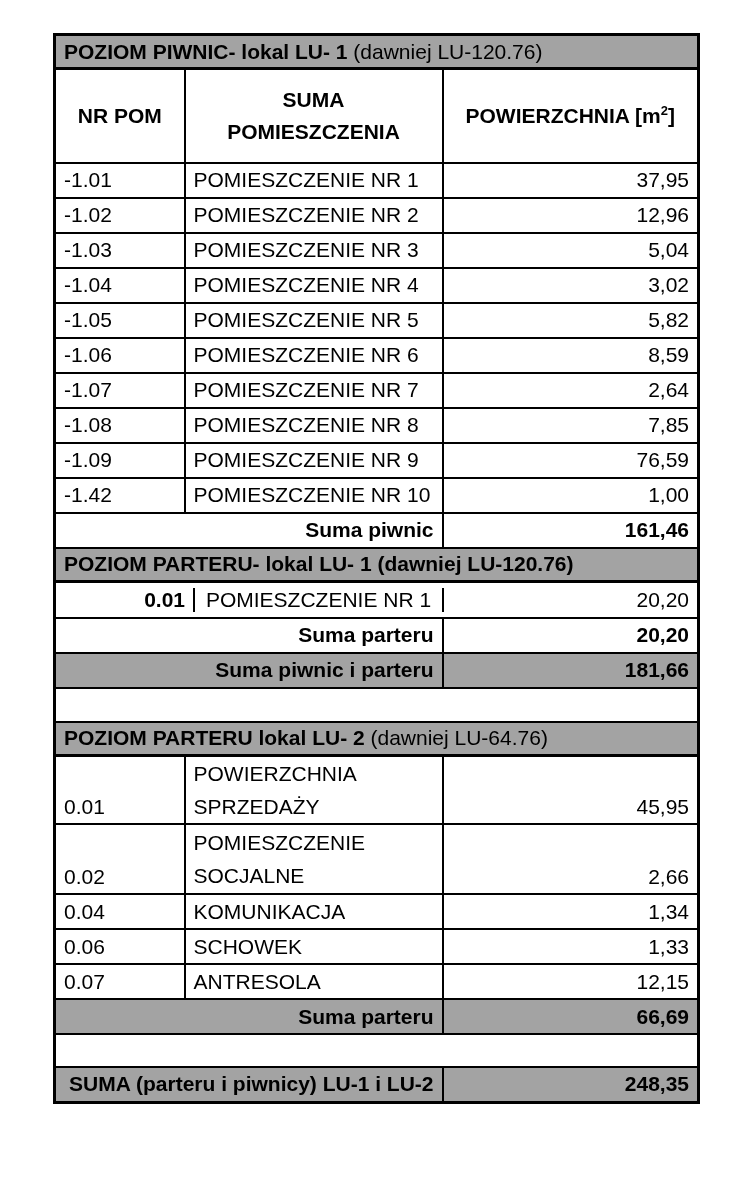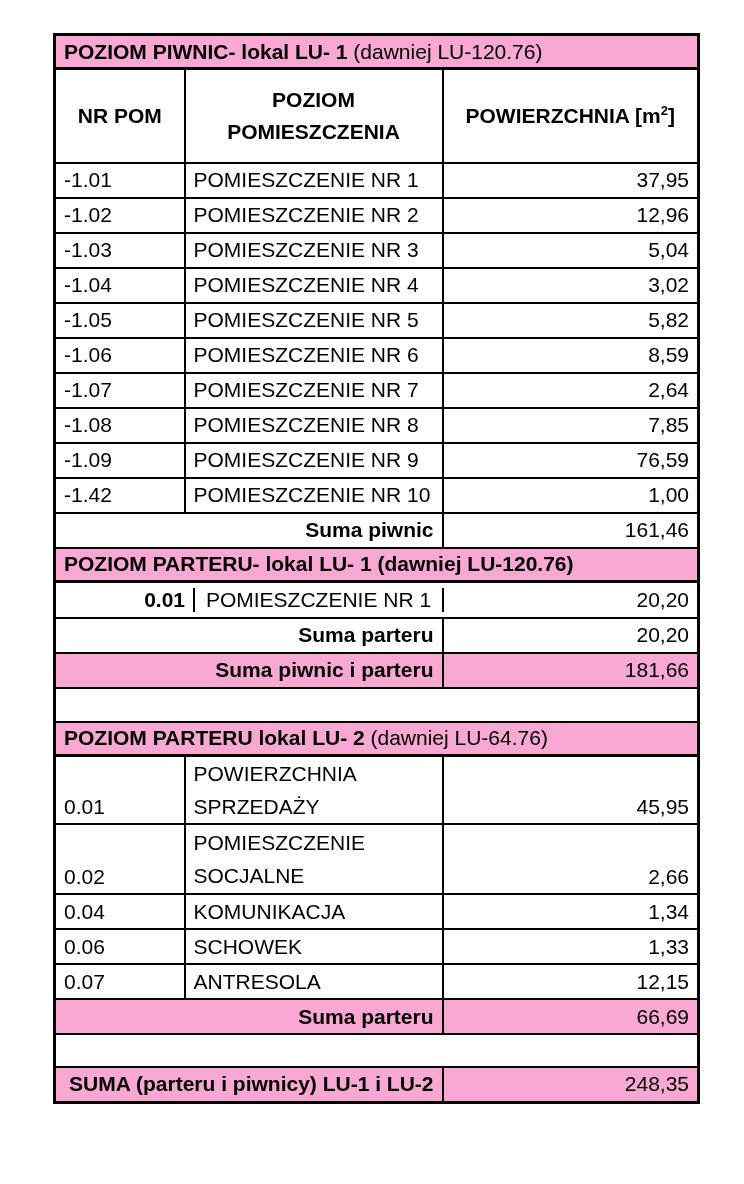--- a/index.html
+++ b/index.html
@@ -11,32 +11,32 @@
   table.doc-table {
     position:absolute; left:53px; top:33px; width:644px;
     border-collapse:collapse; table-layout:fixed;
     border:3px solid #000;
   }
   col.c1 { width:130px; } col.c2 { width:258px; } col.c3 { width:256px; }
   td, th {
     border:2px solid #000; padding:0 8px; font-size:21px;
     white-space:nowrap; overflow:hidden; vertical-align:middle;
   }
-  .shaded { background:#f9a8d4; }
+  .shaded { background:#a3a3a3; }
   .sec-title td { text-align:left; border-bottom:3px solid #000; }
   .sec-title .t-bold { font-weight:bold; }
   .sec-title .t-reg  { font-weight:normal; }
   th { font-weight:bold; text-align:center; padding:2px 4px; }
   th .hline { line-height:32px; }
   th sup { font-size:13px; }
   td.nr   { text-align:left; }
   td.name { text-align:left; }
   td.area { text-align:right; }
   td.sum-label { text-align:right; font-weight:bold; }
-  td.sum-val   { text-align:right; font-weight:normal; }
+  td.sum-val   { text-align:right; font-weight:bold; }
   tr.h-sec    { height:34px; }
   tr.h-chead  { height:94px; }
   tr.h-row    { height:35px; }
   tr.h-sp     { height:36px; }
   tr.h-row2a  { height:68px; }
   tr.h-row2b  { height:70px; }
   tr.h-gap1   { height:34px; }
   tr.h-gap2   { height:33px; }
   td.gap-cell { border-left:2px solid #000; border-right:2px solid #000; }
   
@@ -64,21 +64,21 @@
       </colgroup>
 
     <tbody>
         <tr class="sec-title h-sec">
       <td colspan="3" class="shaded"><span class="t-bold">POZIOM PIWNIC- lokal LU- 1</span><span class="t-reg"> (dawniej LU-120.76)</span></td>
     </tr>
 
     <tr class="h-chead">
       <th>NR POM</th>
       <th>
-        <div class="hline">POZIOM</div>
+        <div class="hline">SUMA</div>
         <div class="hline">POMIESZCZENIA</div>
       </th>
       <th><span>POWIERZCHNIA [m</span><sup>2</sup><span>]</span></th>
     </tr>
 
     <tr class="h-row">
       <td class="nr">-1.01</td>
       <td class="name">POMIESZCZENIE NR 1</td>
       <td class="area">37,95</td>
     </tr>

